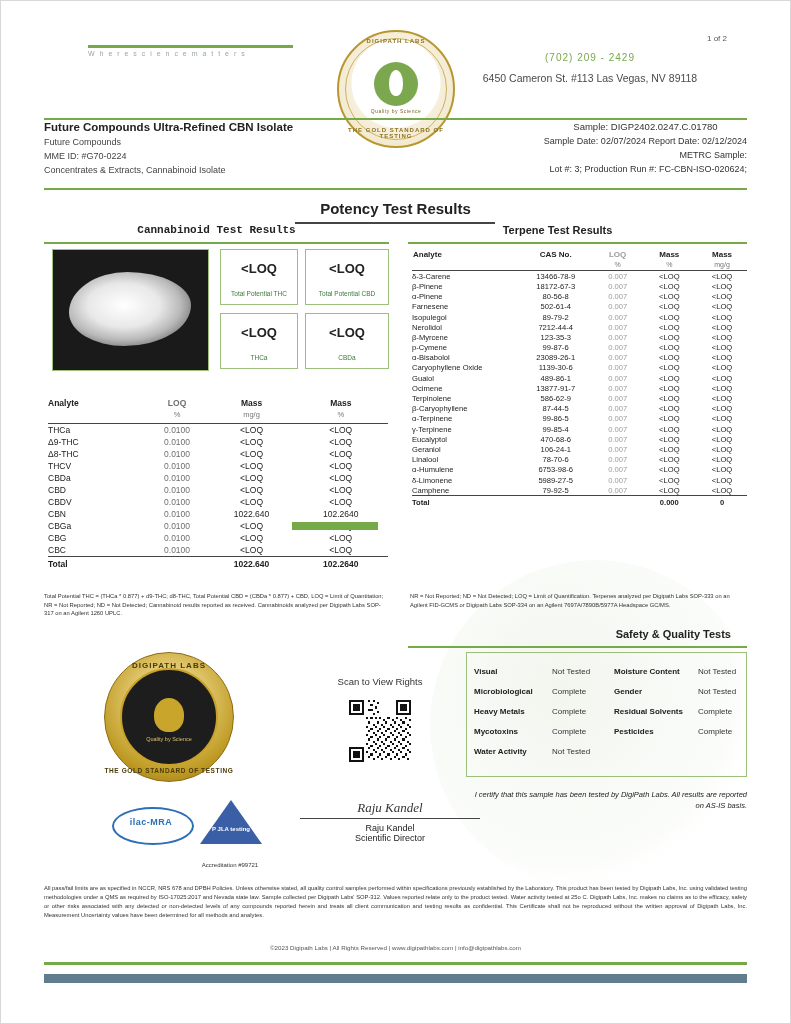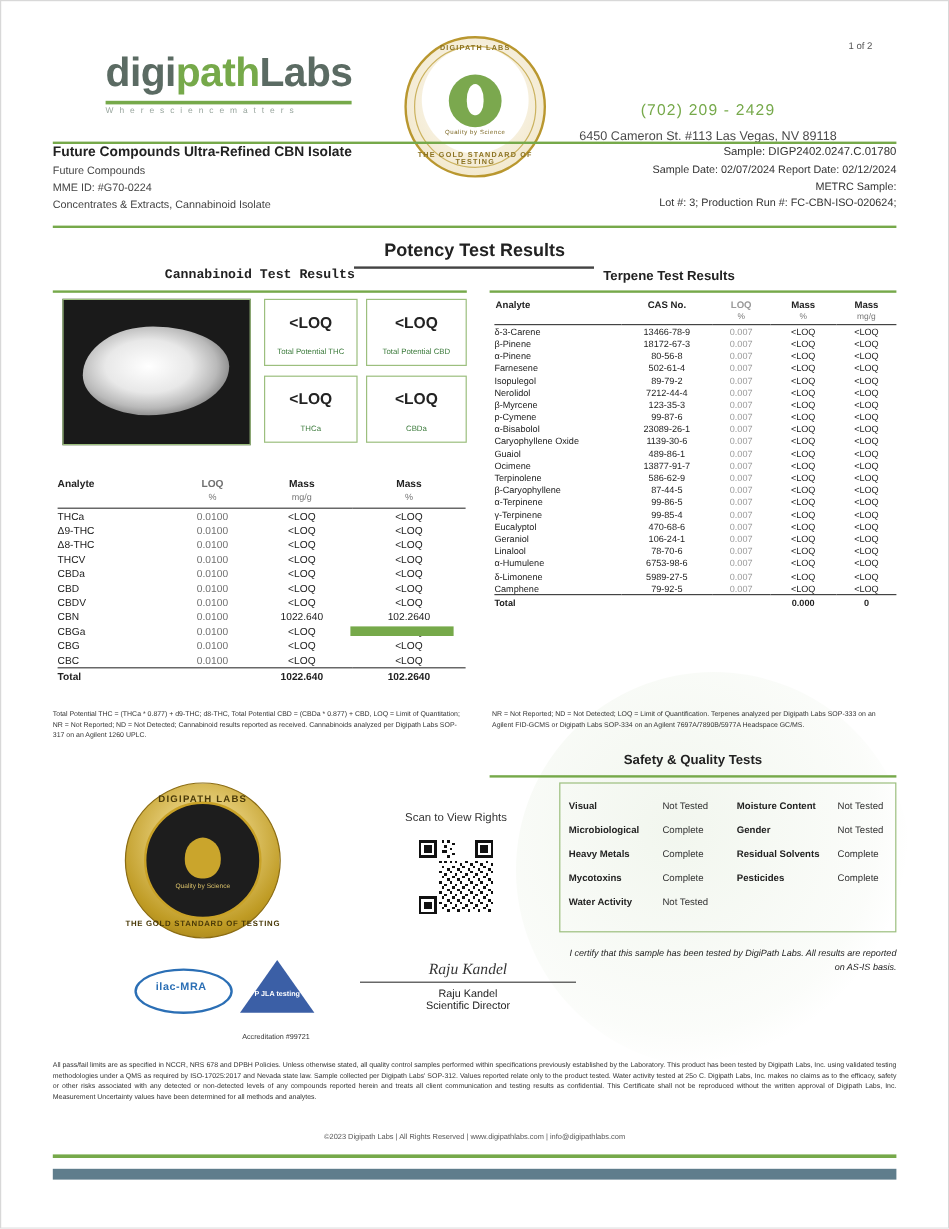--- a/index.html
+++ b/index.html
@@ -48,33 +48,33 @@
     width:44px;height:44px;border-radius:50%;background:#7ba84e;margin:0 auto;
     position:relative;
   }
   .seal .leafcirc:after{
     content:"";position:absolute;left:50%;top:8px;transform:translateX(-50%);
     width:14px;height:26px;background:#fff;border-radius:50% 50% 45% 45%;
   }
   .seal .qs{font-size:5px;color:#7a6520;text-align:center;margin-top:2px;letter-spacing:.5px;}
 
   .contact{position:absolute;left:455px;top:24px;width:270px;text-align:center;}
-  .contact .phone{color:#76a94a;font-size:13px;letter-spacing:1px;margin-top:32px;}
+  .contact .phone{color:#76a94a;font-size:10px;letter-spacing:1px;}
   .contact .addr{color:#4a4a4a;font-size:10.5px;margin-top:9px;}
   .pagenum{position:absolute;right:64px;top:6px;font-size:8px;color:#555;}
 
   .rule-green{position:absolute;left:44px;width:703px;height:2px;background:#76a94a;}
 
   
   .sampleinfo{position:absolute;left:44px;top:121px;width:703px;height:62px;}
   .si-left .title{font-size:11.5px;font-weight:bold;color:#222;}
   .si-left .ln{font-size:9px;color:#444;margin-top:4px;}
   .si-right{position:absolute;right:0;top:0;text-align:right;}
   .si-right .ln{font-size:9px;color:#333;margin-top:4px;}
-  .si-right .ln:first-child{margin-top:0;font-size:9.5px;}
+  .si-right .ln:first-child{margin-top:0;font-size:9.5px;text-align:center;}
 
   
   .potency-title{
     position:absolute;left:0;right:0;top:200px;text-align:center;
     font-size:15px;font-weight:bold;color:#222;
   }
   .potency-underline{position:absolute;left:295px;top:222px;width:200px;height:1.5px;background:#444;}
 
   
   .cb-head{position:absolute;left:44px;top:224px;width:345px;text-align:center;font-size:11px;font-weight:bold;color:#222;font-family:Liberation Mono, monospace;}
@@ -126,21 +126,21 @@
   .tptable .hdr-rule td{border-bottom:1.2px solid #444;height:2px;padding:0;}
   .tptable .ana{text-align:left;width:108px;}
   .tptable .cas{text-align:center;width:78px;}
   .tptable .loq{text-align:center;width:48px;color:#9a9a9a;}
   .tptable .m1{text-align:center;width:56px;}
   .tptable .m2{text-align:center;width:50px;}
   .tptable .totalrow td{font-weight:bold;border-top:1.1px solid #444;padding-top:1.5px;}
   .tp-foot{position:absolute;left:410px;top:592px;width:337px;font-size:5.8px;color:#333;line-height:1.5;}
 
   
-  .safety-title{position:absolute;left:408px;top:628px;width:339px;text-align:center;font-size:11px;font-weight:bold;color:#222;}
+  .safety-title{position:absolute;left:392px;top:628px;width:339px;text-align:right;font-size:11px;font-weight:bold;color:#222;}
   .safety-rule{position:absolute;left:408px;top:646px;width:339px;height:1.5px;background:#76a94a;}
   .safety-box{position:absolute;left:466px;top:652px;width:281px;height:125px;border:1px solid #9cbf7e;box-sizing:border-box;}
   .safety-grid{position:absolute;left:466px;top:652px;width:281px;height:125px;
     display:grid;grid-template-columns:78px 62px 84px 57px;align-content:start;
     font-size:8px;padding:9px 0 0 8px;box-sizing:border-box;}
   .safety-grid .k{font-weight:bold;color:#222;padding:5.5px 0;}
   .safety-grid .v{color:#333;padding:5.5px 0;}
 
   .certify{position:absolute;left:466px;top:790px;width:281px;text-align:right;font-size:7.5px;font-style:italic;color:#222;line-height:1.45;}
 
@@ -188,23 +188,20 @@
 </style>
 </head>
 <body>
 
 <div class="page">
   <div class="page-border"></div>
   <div class="watermark"></div>
 
   <div class="header">
     <div class="logo">
-      <div class="word">
-        <span class="digi">digi</span><span class="path">path</span><span class="labs">Labs</span>
-      </div>
       <div class="bar"></div>
       <div class="tag">W h e r e  s c i e n c e  m a t t e r s</div>
     </div>
 
     <div class="seal">
       <div class="ring"></div>
       <div class="ring2"></div>
       <div class="toptext">DIGIPATH LABS</div>
       <div class="emblem">
         <div class="leafcirc"></div>

